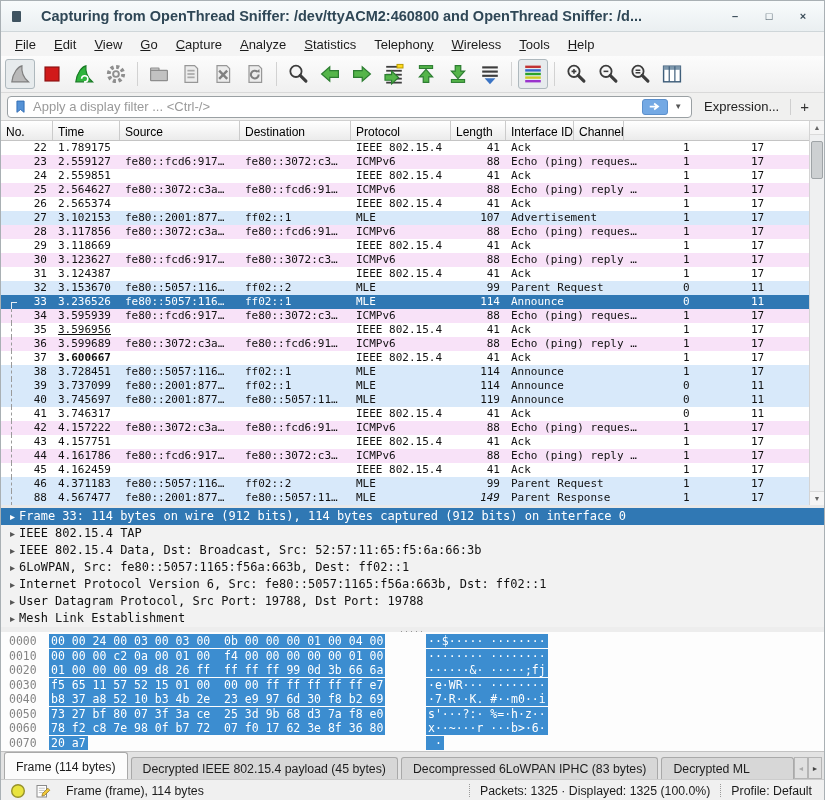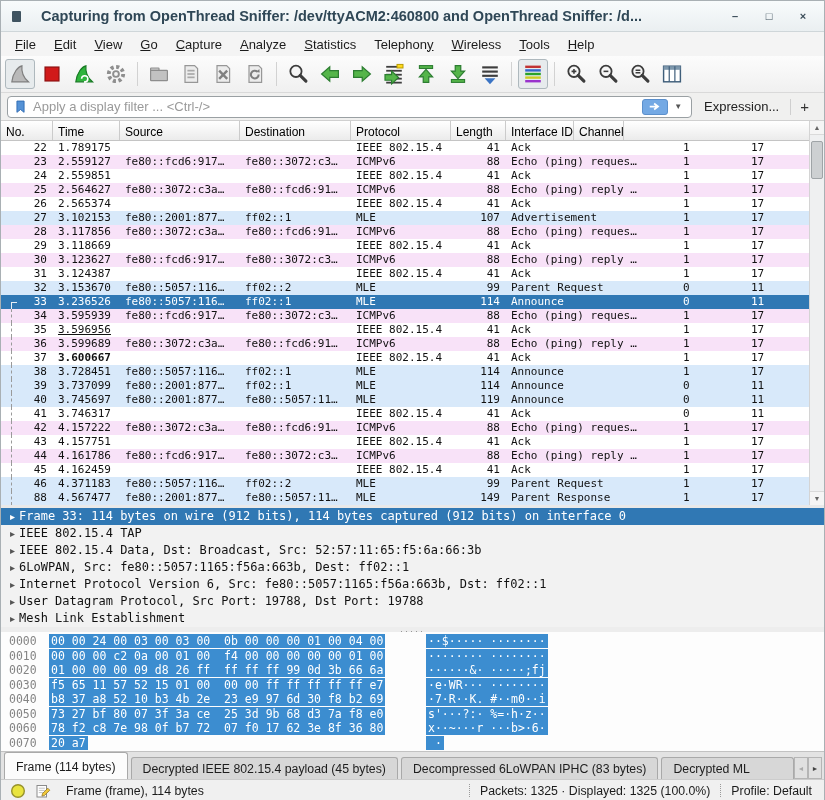--- a/index.html
+++ b/index.html
@@ -652,21 +652,21 @@
         <div class="pcell a-l" style="width: 172px;">Parent Request</div>
         <div class="pcell a-l" style="width: 68px;">1</div>
         <div class="pcell a-l" style="width: 50px;">17</div>
       </div>
       <div class="prow c-b rel-line">
         <div class="pcell a-r" style="width: 52px;">88</div>
         <div class="pcell a-l" style="width: 67px;">4.567477</div>
         <div class="pcell a-l" style="width: 120px;">fe80::2001:877…</div>
         <div class="pcell a-l" style="width: 111px;">fe80::5057:11…</div>
         <div class="pcell a-l" style="width: 100px;">MLE</div>
-        <div class="pcell a-r" style="width: 55px;">149</div>
+        <div class="pcell a-r" style="width: 55px; font-style: italic;">149</div>
         <div class="pcell a-l" style="width: 172px;">Parent Response</div>
         <div class="pcell a-l" style="width: 68px;">1</div>
         <div class="pcell a-l" style="width: 50px;">17</div>
       </div>
     </div>
 
   <div class="pscroll">
     <button class="sbtn up">▲</button>
     <div class="sthumb"></div>
     <button class="sbtn down">▼</button>

